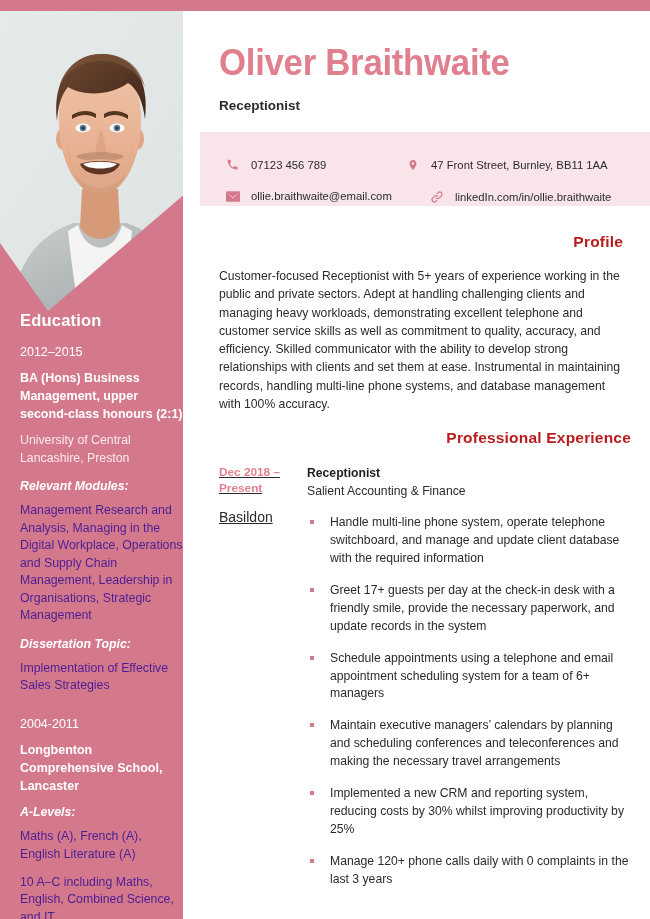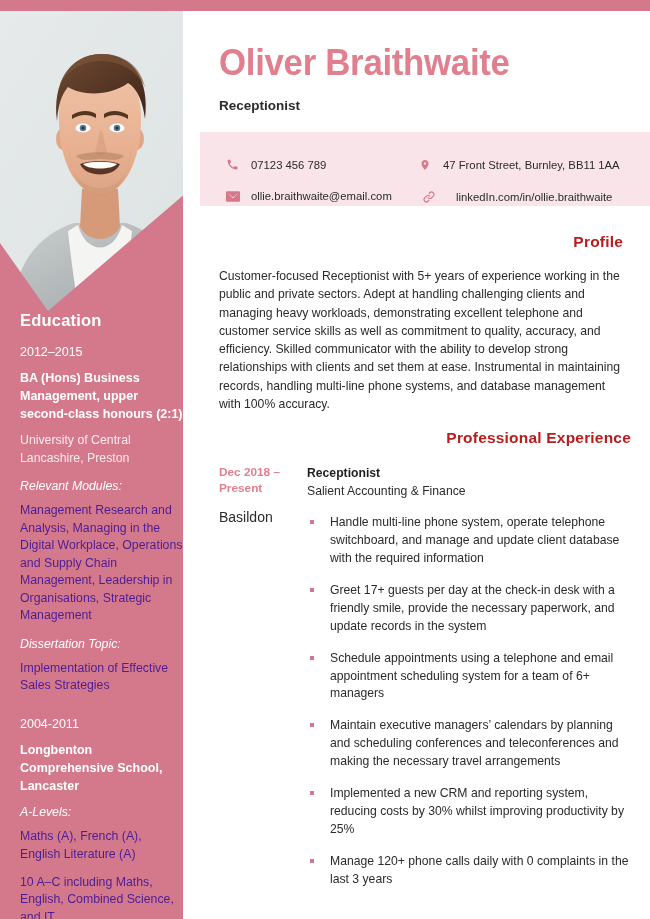--- a/index.html
+++ b/index.html
@@ -88,20 +88,21 @@
     color: #fbe9ec;
     line-height: 1.42;
     margin: 0 0 11px 0;
   }
   .side-ital {
     font-size: 12.3px;
     font-style: italic;
     color: #ffffff;
     line-height: 1.4;
     margin: 0 0 7px 0;
+    font-weight: bold;
   }
   .side-faint {
     font-size: 12.3px;
     color: #4c1d95;
     line-height: 1.42;
     margin: 0 0 11px 0;
   }
   .side-gap { height: 10px; }
   
   .main {
@@ -149,23 +150,23 @@
   .c-item .ico {
     width: 17px;
     display: inline-flex;
     justify-content: center;
     align-items: center;
     margin-right: 10px;
     color: #d4798c;
     flex: none;
   }
   .c1 { left: 24px;  top: 26px; }
-  .c2 { left: 216px; top: 26px; }
+  .c2 { left: 204px; top: 26px; }
   .c3 { left: 24px;  top: 58px; }
-  .c4 { left: 220px; top: 58px; gap: 9px; }
+  .c4 { left: 228px; top: 58px; }
 
   .sec-h {
     font-size: 15.5px;
     font-weight: bold;
     color: #b91c1c;
     font-stretch: condensed;
     letter-spacing: .2px;
     text-align: right;
   }
   .profile-sec {
@@ -188,20 +189,21 @@
   .exp-body {
     margin-top: 18px;
     position: relative;
   }
   .exp-row { display: flex; }
   .exp-left {
     width: 88px;
     flex: none;
     padding-right: 6px;
     box-sizing: border-box;
+    text-decoration: underline;
   }
   .exp-date {
     font-size: 11.8px;
     font-weight: bold;
     color: #e0808f;
     line-height: 1.35;
   }
   .exp-loc {
     margin-top: 12px;
     font-size: 14px;

